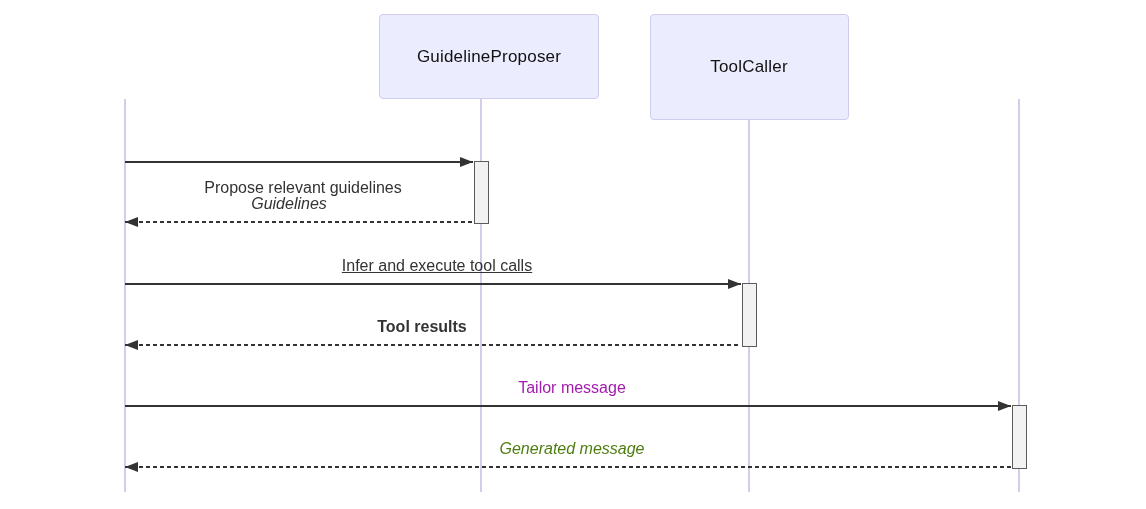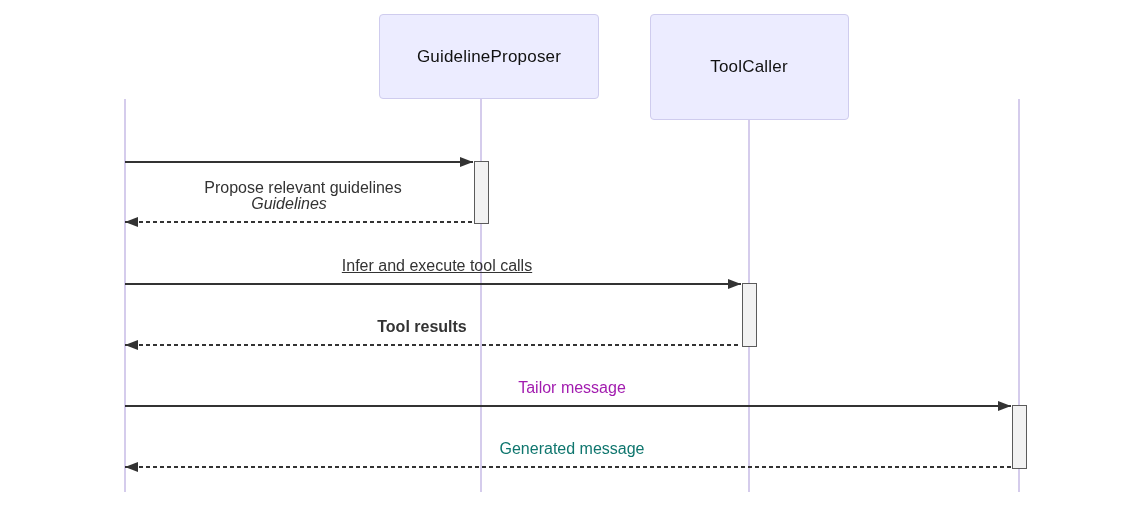--- a/index.html
+++ b/index.html
@@ -50,16 +50,16 @@
     <div class="arrow-head" style="top: 279px; border-top: 5px solid transparent; border-bottom: 5px solid transparent; left: 728px; border-left: 13px solid rgb(51, 51, 51);"></div>
     <div class="msg-label" style="left: 437px; top: 275px; color: rgb(51, 51, 51); text-decoration: underline;">Infer and execute tool calls</div>
     <div class="msg-line" style="left: 125px; top: 344px; width: 616px; background-image: repeating-linear-gradient(90deg, rgb(51, 51, 51) 0px, rgb(51, 51, 51) 4px, transparent 4px, transparent 7px);"></div>
     <div class="arrow-head" style="top: 340px; border-top: 5px solid transparent; border-bottom: 5px solid transparent; left: 125px; border-right: 13px solid rgb(51, 51, 51);"></div>
     <div class="msg-label" style="left: 422px; top: 336px; color: rgb(51, 51, 51); font-weight: bold;">Tool results</div>
     <div class="msg-line" style="left: 125px; top: 405px; width: 886px; background: rgb(51, 51, 51);"></div>
     <div class="arrow-head" style="top: 401px; border-top: 5px solid transparent; border-bottom: 5px solid transparent; left: 998px; border-left: 13px solid rgb(51, 51, 51);"></div>
     <div class="msg-label" style="left: 572px; top: 397px; color: #a21caf;">Tailor message</div>
     <div class="msg-line" style="left: 125px; top: 466px; width: 886px; background-image: repeating-linear-gradient(90deg, rgb(51, 51, 51) 0px, rgb(51, 51, 51) 4px, transparent 4px, transparent 7px);"></div>
     <div class="arrow-head" style="top: 462px; border-top: 5px solid transparent; border-bottom: 5px solid transparent; left: 125px; border-right: 13px solid rgb(51, 51, 51);"></div>
-    <div class="msg-label" style="left: 572px; top: 458px; color: #0f766e;">Generated message</div>
+    <div class="msg-label" style="left: 572px; top: 458px; color: #4d7c0f; font-style: italic;">Generated message</div>
     <div class="actor-box" style="left: 379px; top: 14px; width: 220px; height: 85px; background: rgb(236, 236, 255); border: 1px solid rgb(207, 204, 238); color: rgb(17, 17, 17);">GuidelineProposer</div>
     <div class="actor-box" style="left: 649.5px; top: 14px; width: 199px; height: 106px; background: rgb(236, 236, 255); border: 1px solid rgb(207, 204, 238); color: rgb(17, 17, 17);">ToolCaller</div>
   </div>
 
 </body></html>

